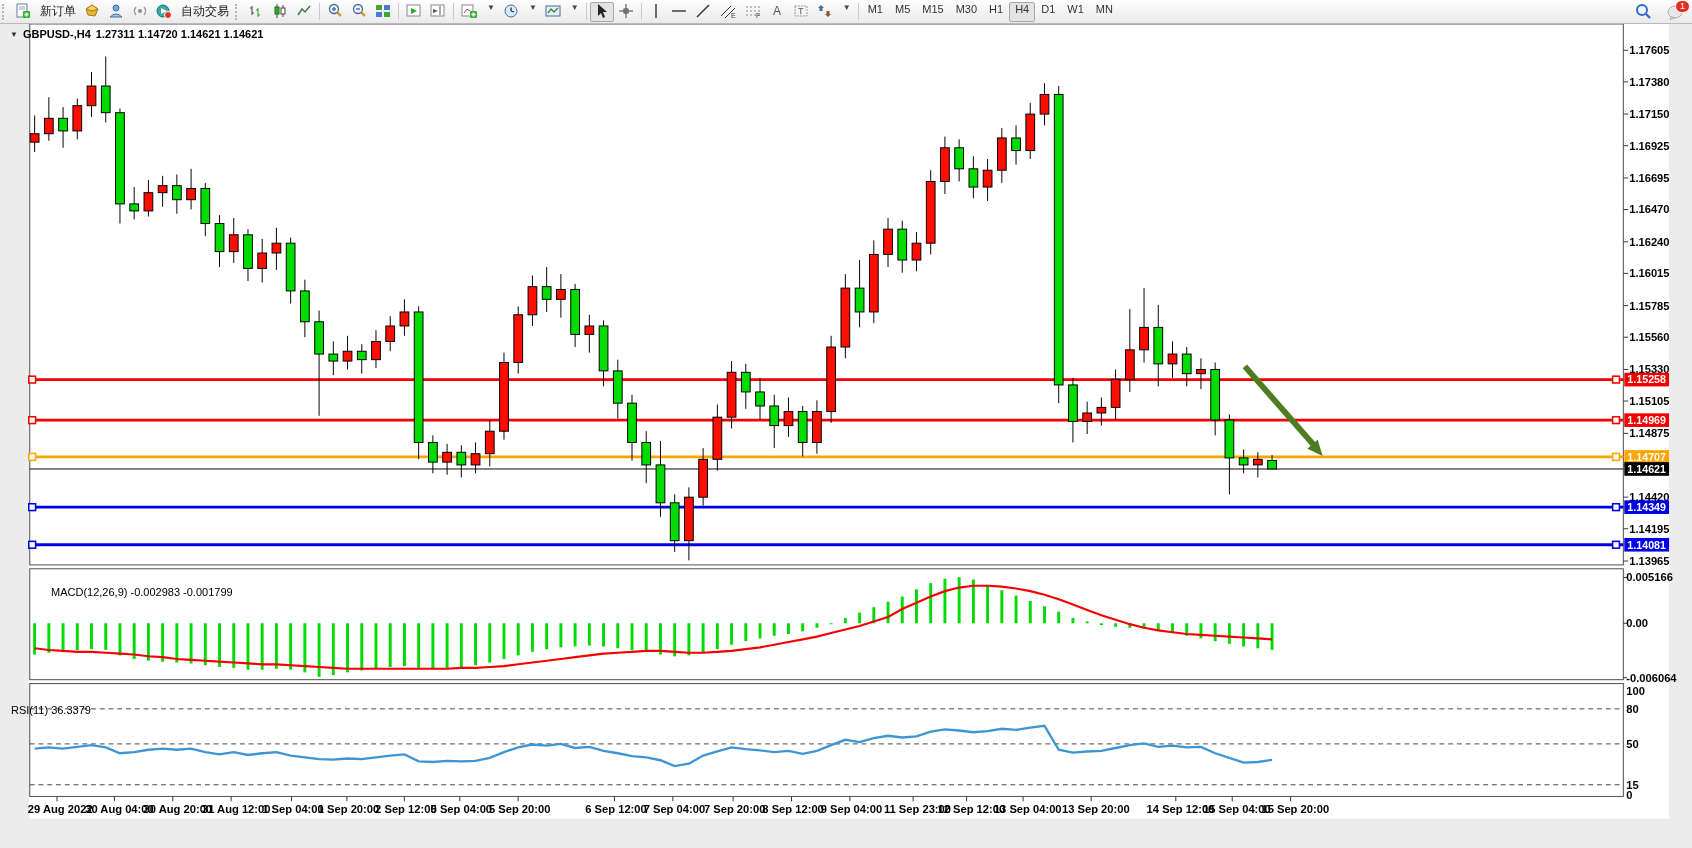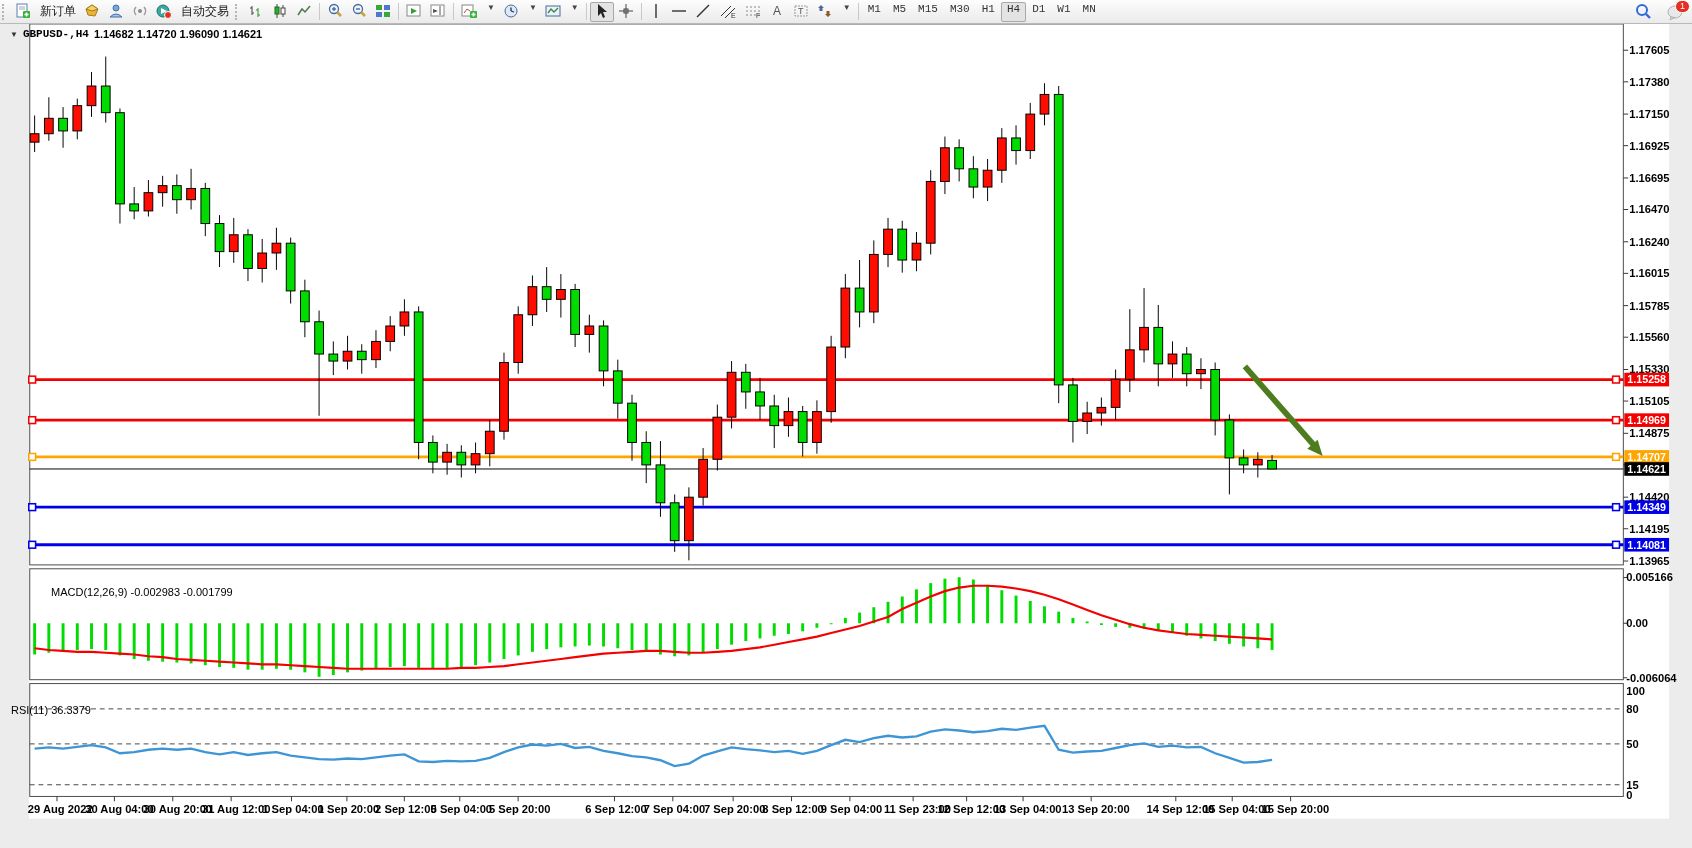--- a/index.html
+++ b/index.html
@@ -3,21 +3,21 @@
 <meta charset="utf-8">
 <style>
   html,body{margin:0;padding:0;background:#d4d0c8;}
   .app{position:relative;width:1692px;height:848px;background:#ececec;font-family:"Liberation Sans",sans-serif;overflow:hidden;}
   
   .toolbar{position:absolute;left:0;top:0;width:1692px;height:23px;background:linear-gradient(#fdfdfd,#eaeaea);border-bottom:1px solid #b9b9b9;display:flex;align-items:center;font-size:12px;color:#1a1a1a;z-index:5;}
   .grip{width:5px;height:16px;margin:0 2px;border-left:2px dotted #b5b5b5;}
   .sep{width:1px;height:17px;background:#c9c9c9;margin:0 3px;}
   .tbtn{height:20px;min-width:20px;padding:0 3px;display:flex;align-items:flex-start;justify-content:center;gap:9px;border:1px solid transparent;border-radius:2px;box-sizing:border-box;}
   .tbtn.active{background:#e3e3e3;border-color:#a8a8a8;}
-  .tf{font-size:11px;color:#333;padding:0 5px;font-family:Liberation Mono, monospace;}
+  .tf{font-size:11px;color:#333;padding:0 5px;}
   .caret{font-size:8px;color:#444;margin-left:1px;}
   .ico{display:inline-block;line-height:0;}
   .badge{position:absolute;top:-4px;right:-6px;background:#e33022;color:#fff;border-radius:8px;font-size:9px;padding:0 4px;line-height:11px;border:1px solid #fff;}
   .right-tools{position:absolute;right:8px;top:0;height:23px;display:flex;align-items:center;gap:14px;}
   
   .chart-stage{position:absolute;left:0;top:23px;width:1692px;height:825px;}
   svg text{font-family:"Liberation Sans","DejaVu Sans",sans-serif;}
   .overlay-label{position:absolute;font-size:11px;color:#000;z-index:4;white-space:nowrap;}
   #symbol-title{left:10px;top:5px;display:flex;align-items:center;gap:5px;}
   #macd-label{left:11px;top:563px;margin-left:40px;}
@@ -693,19 +693,19 @@
         <line x1="1185" y1="818" x2="1185" y2="823" stroke="#333"></line>
         <text x="1155" y="835" font-size="11.5" fill="#000" font-weight="bold">14 Sep 12:00</text>
         <line x1="1243" y1="818" x2="1243" y2="823" stroke="#333"></line>
         <text x="1213" y="835" font-size="11.5" fill="#000" font-weight="bold">15 Sep 04:00</text>
         <line x1="1303" y1="818" x2="1303" y2="823" stroke="#333"></line>
         <text x="1273" y="835" font-size="11.5" fill="#000" font-weight="bold">15 Sep 20:00</text>
       </svg>
 
     <div class="overlay-label" id="symbol-title">
       <span class="tri">▼</span>
-      <span style="font-weight:bold;font-family:Liberation Mono, monospace;">GBPUSD-,H4</span>
-      <span style="font-weight:bold;">1.14682 1.14720 1.96090 1.14621</span>
+      <span style="font-weight:bold;">GBPUSD-,H4</span>
+      <span style="font-weight:bold;">1.27311 1.14720 1.14621 1.14621</span>
     </div>
     <div class="overlay-label" id="macd-label">MACD(12,26,9) -0.002983 -0.001799</div>
     <div class="overlay-label" id="rsi-label">RSI(11) 36.3379</div>
   </div>
 </div>
 
 </body></html>

